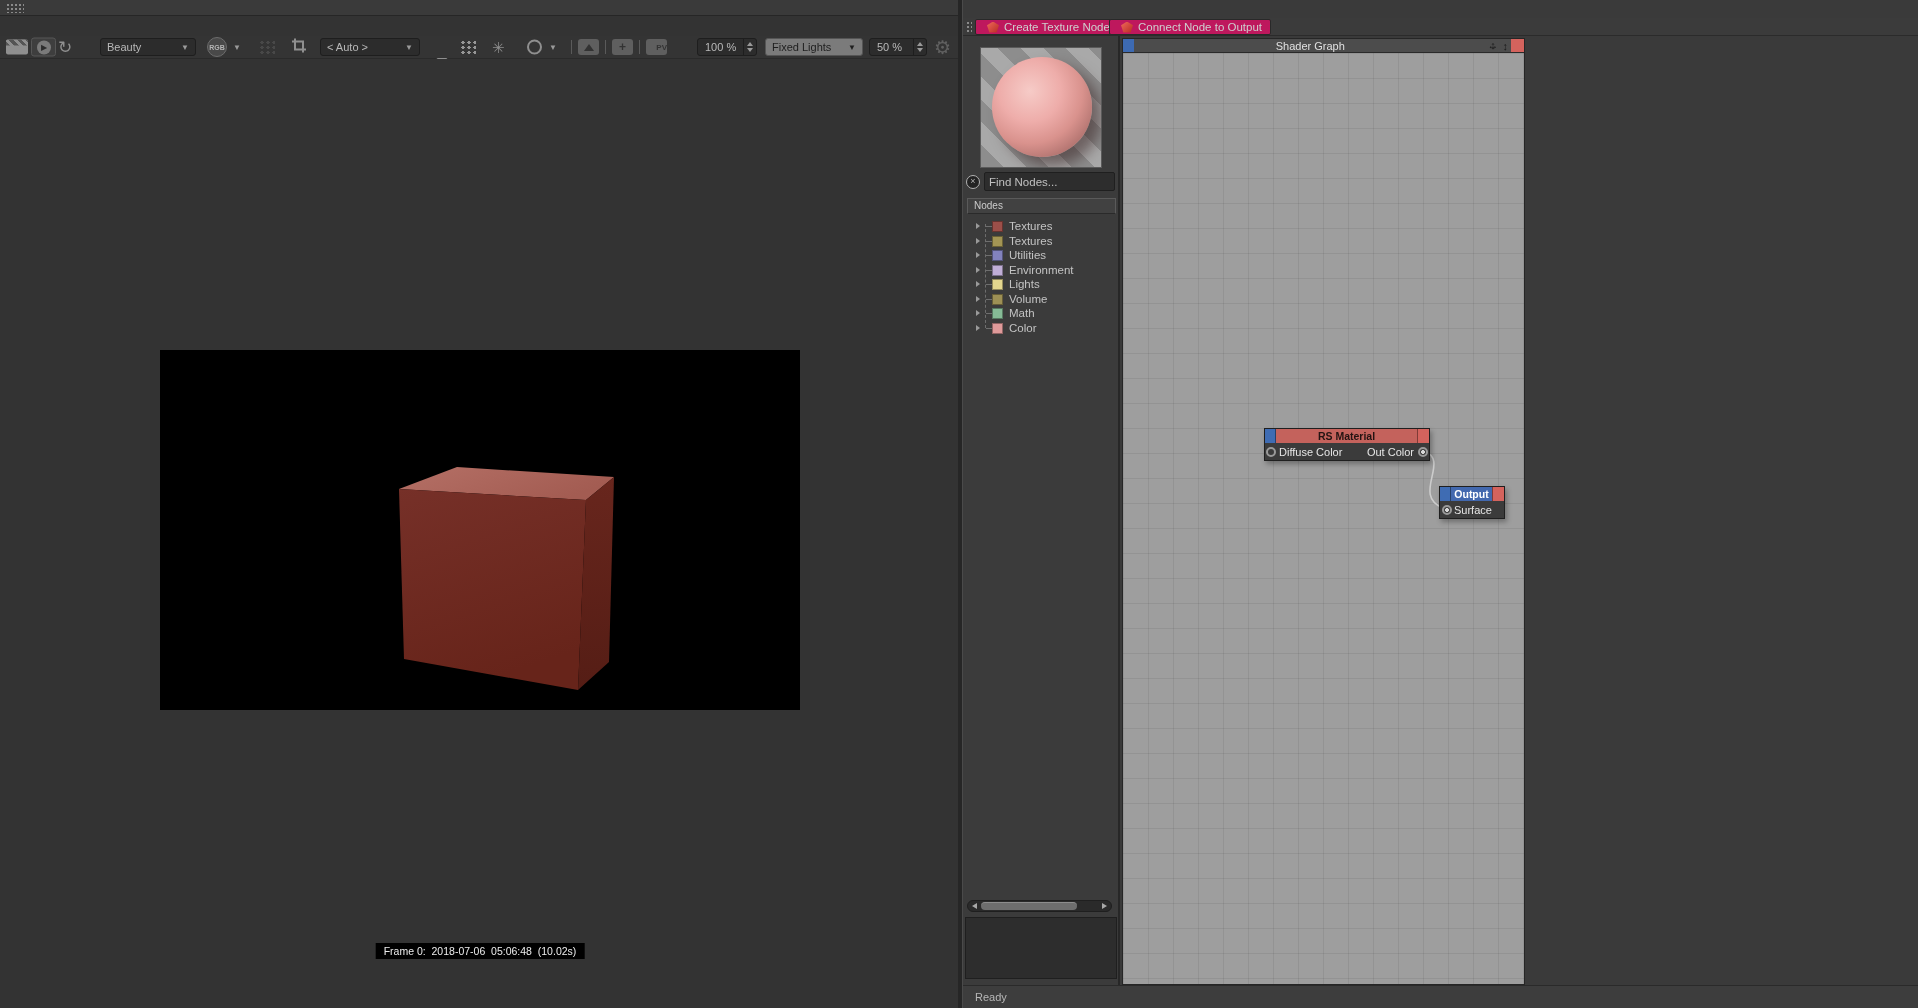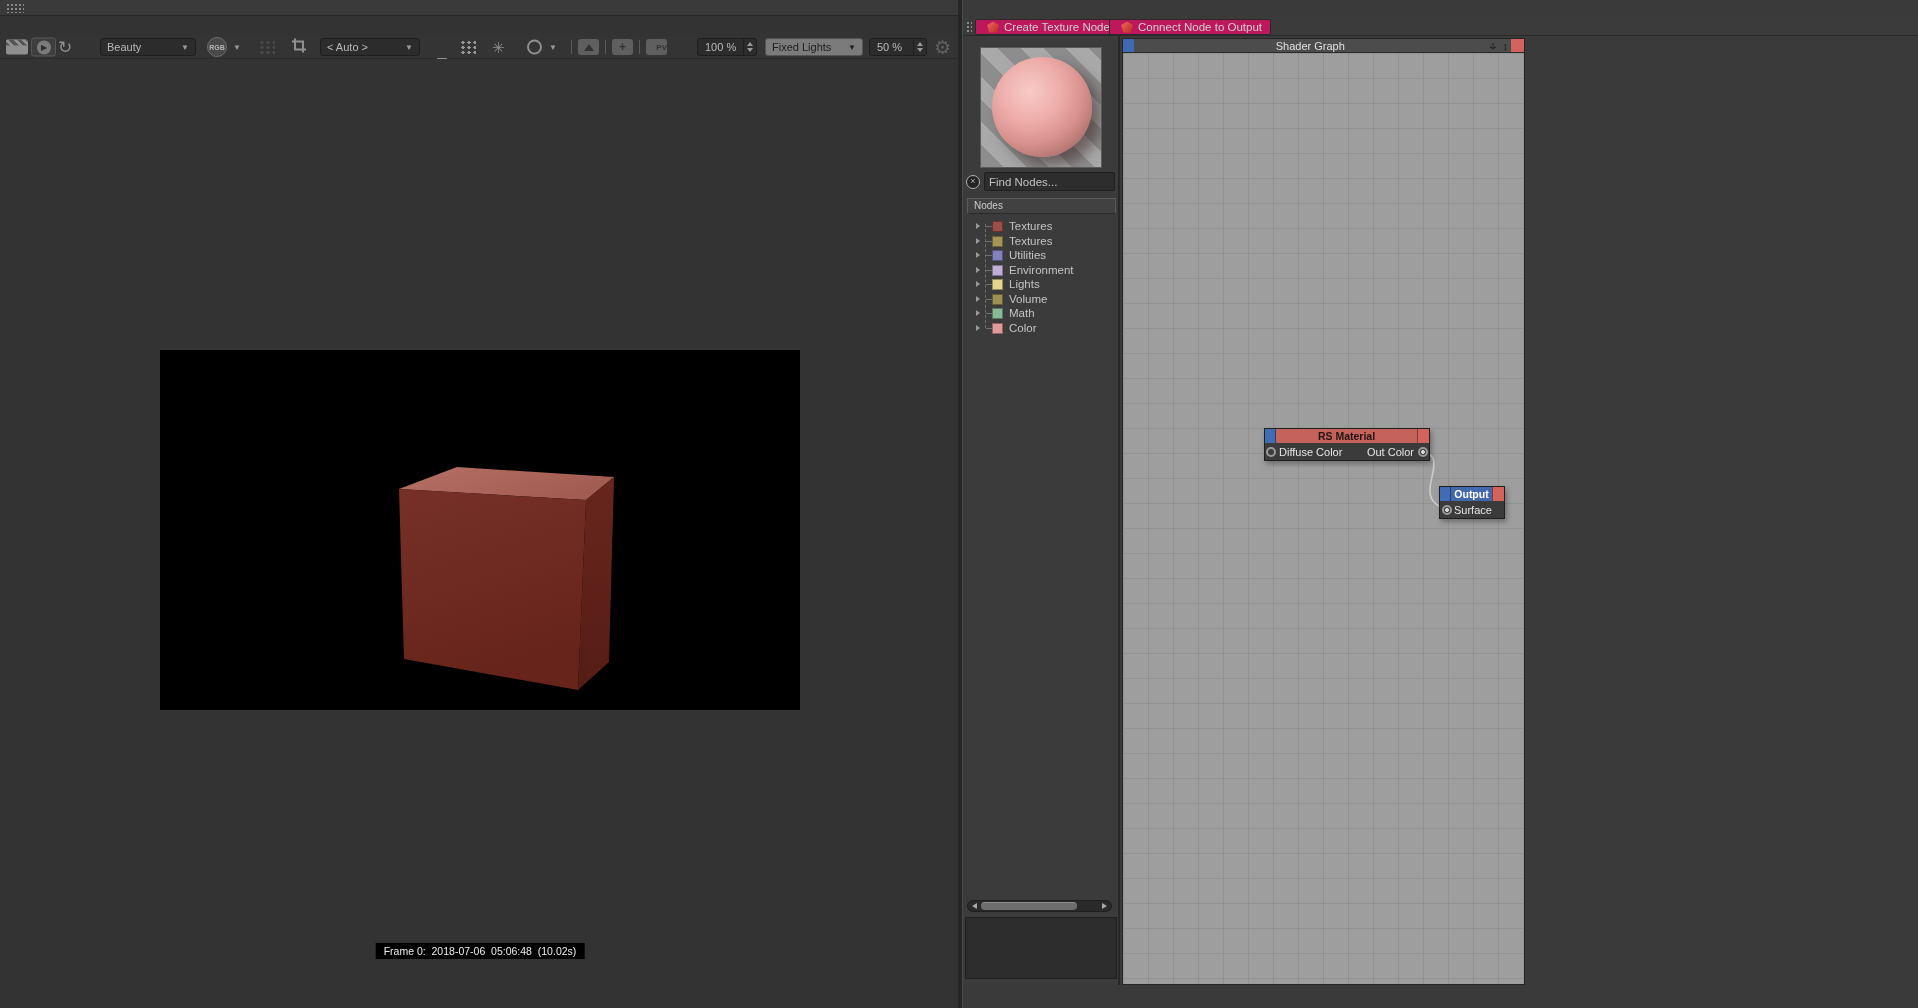--- a/index.html
+++ b/index.html
@@ -378,14 +378,17 @@
             <div class="n-redsq"></div>
           </div>
           <div class="nbody">
             <span class="port filled" style="left:2px;"></span>
             <span class="in-label">Surface</span>
           </div>
         </div>
       </div>
     </div>
 
+    <div class="statusbar">
+      <div class="status-text">Ready</div>
+    </div>
   </div>
 </div>
 
 </body></html>

